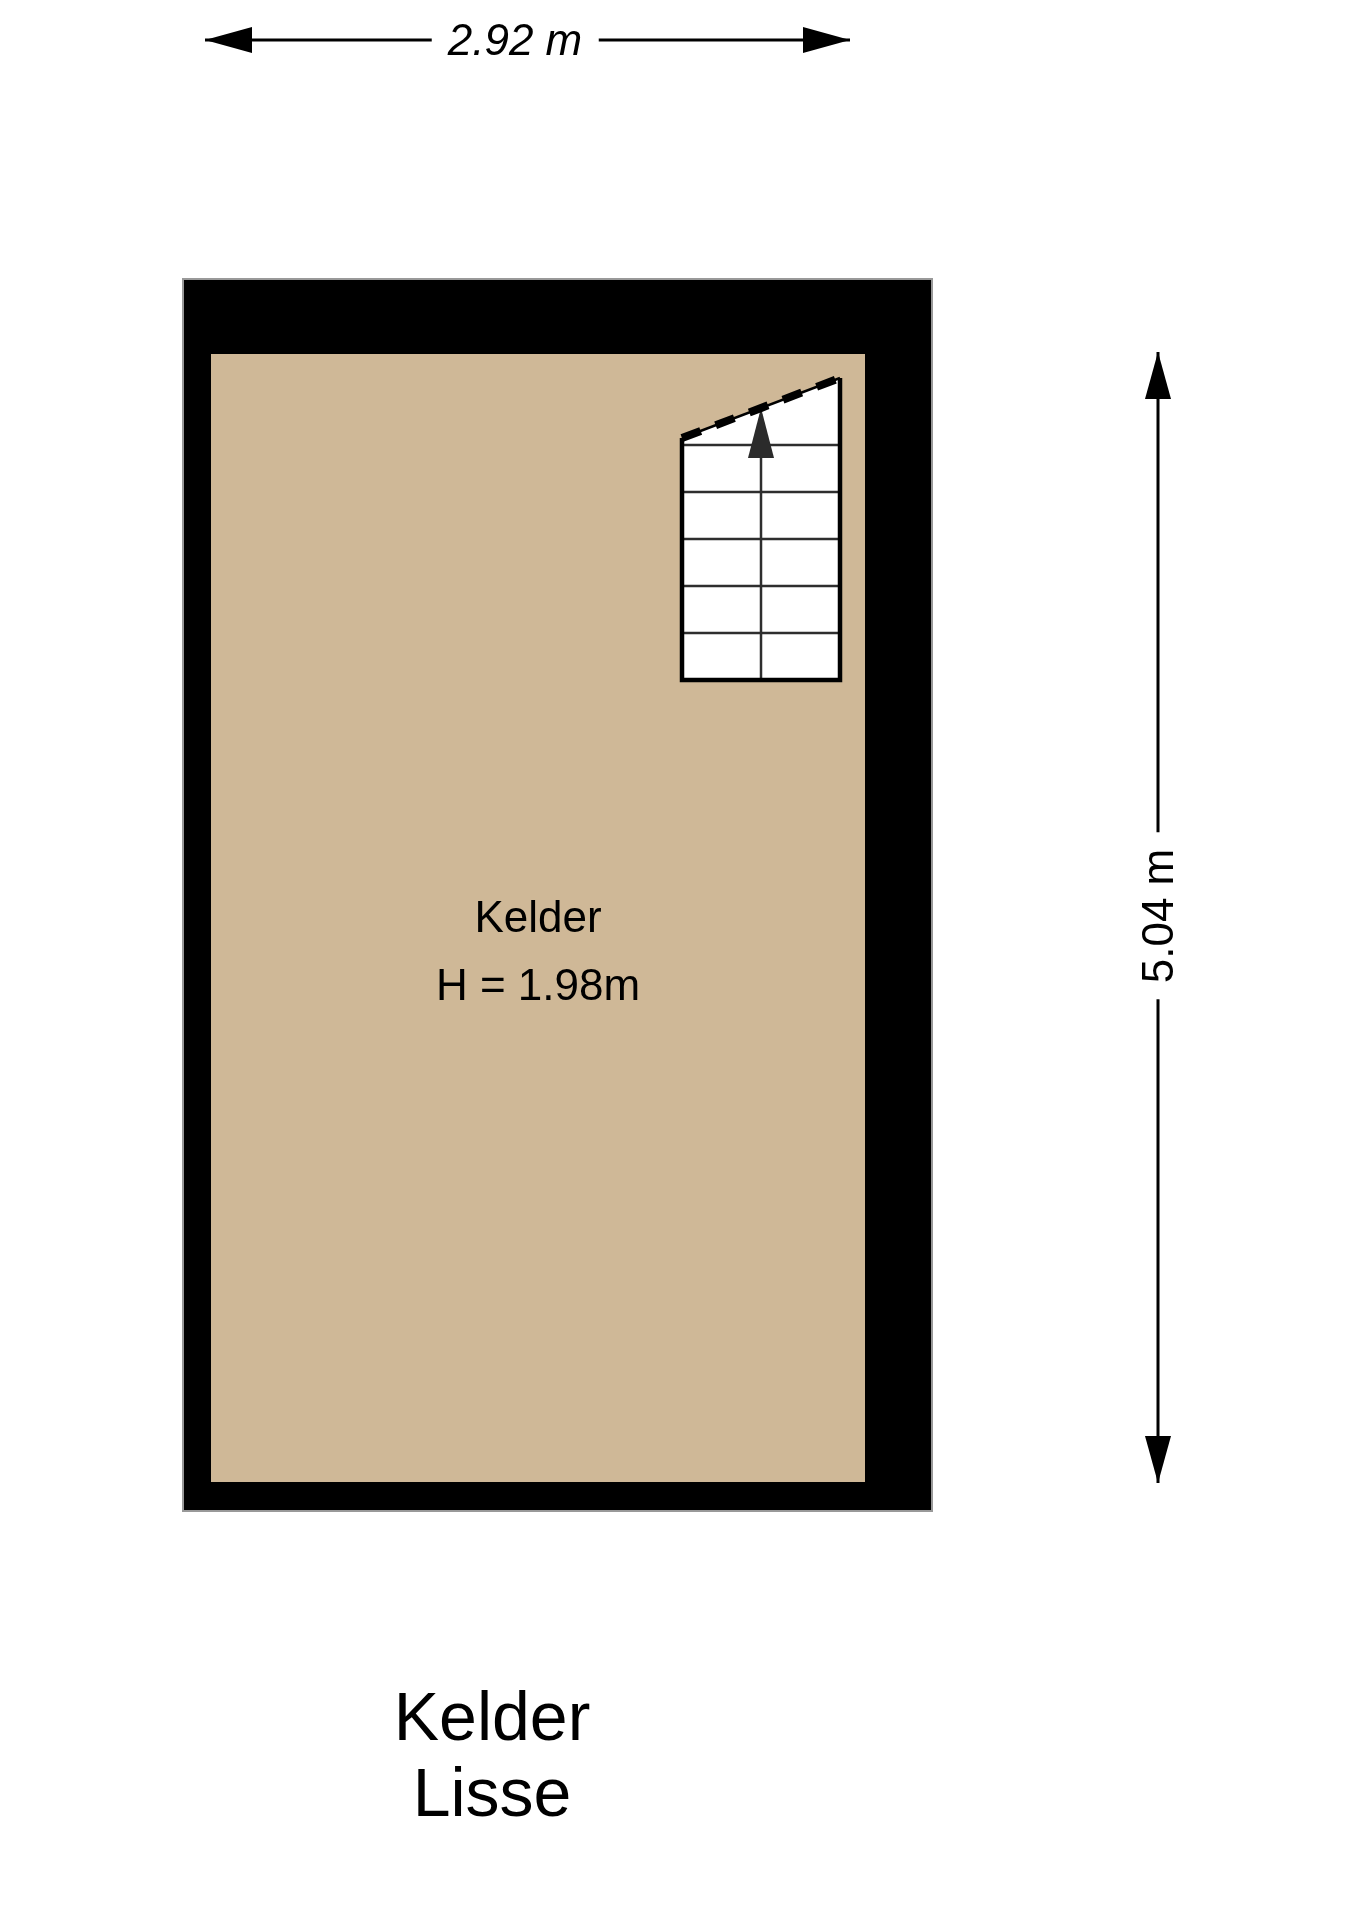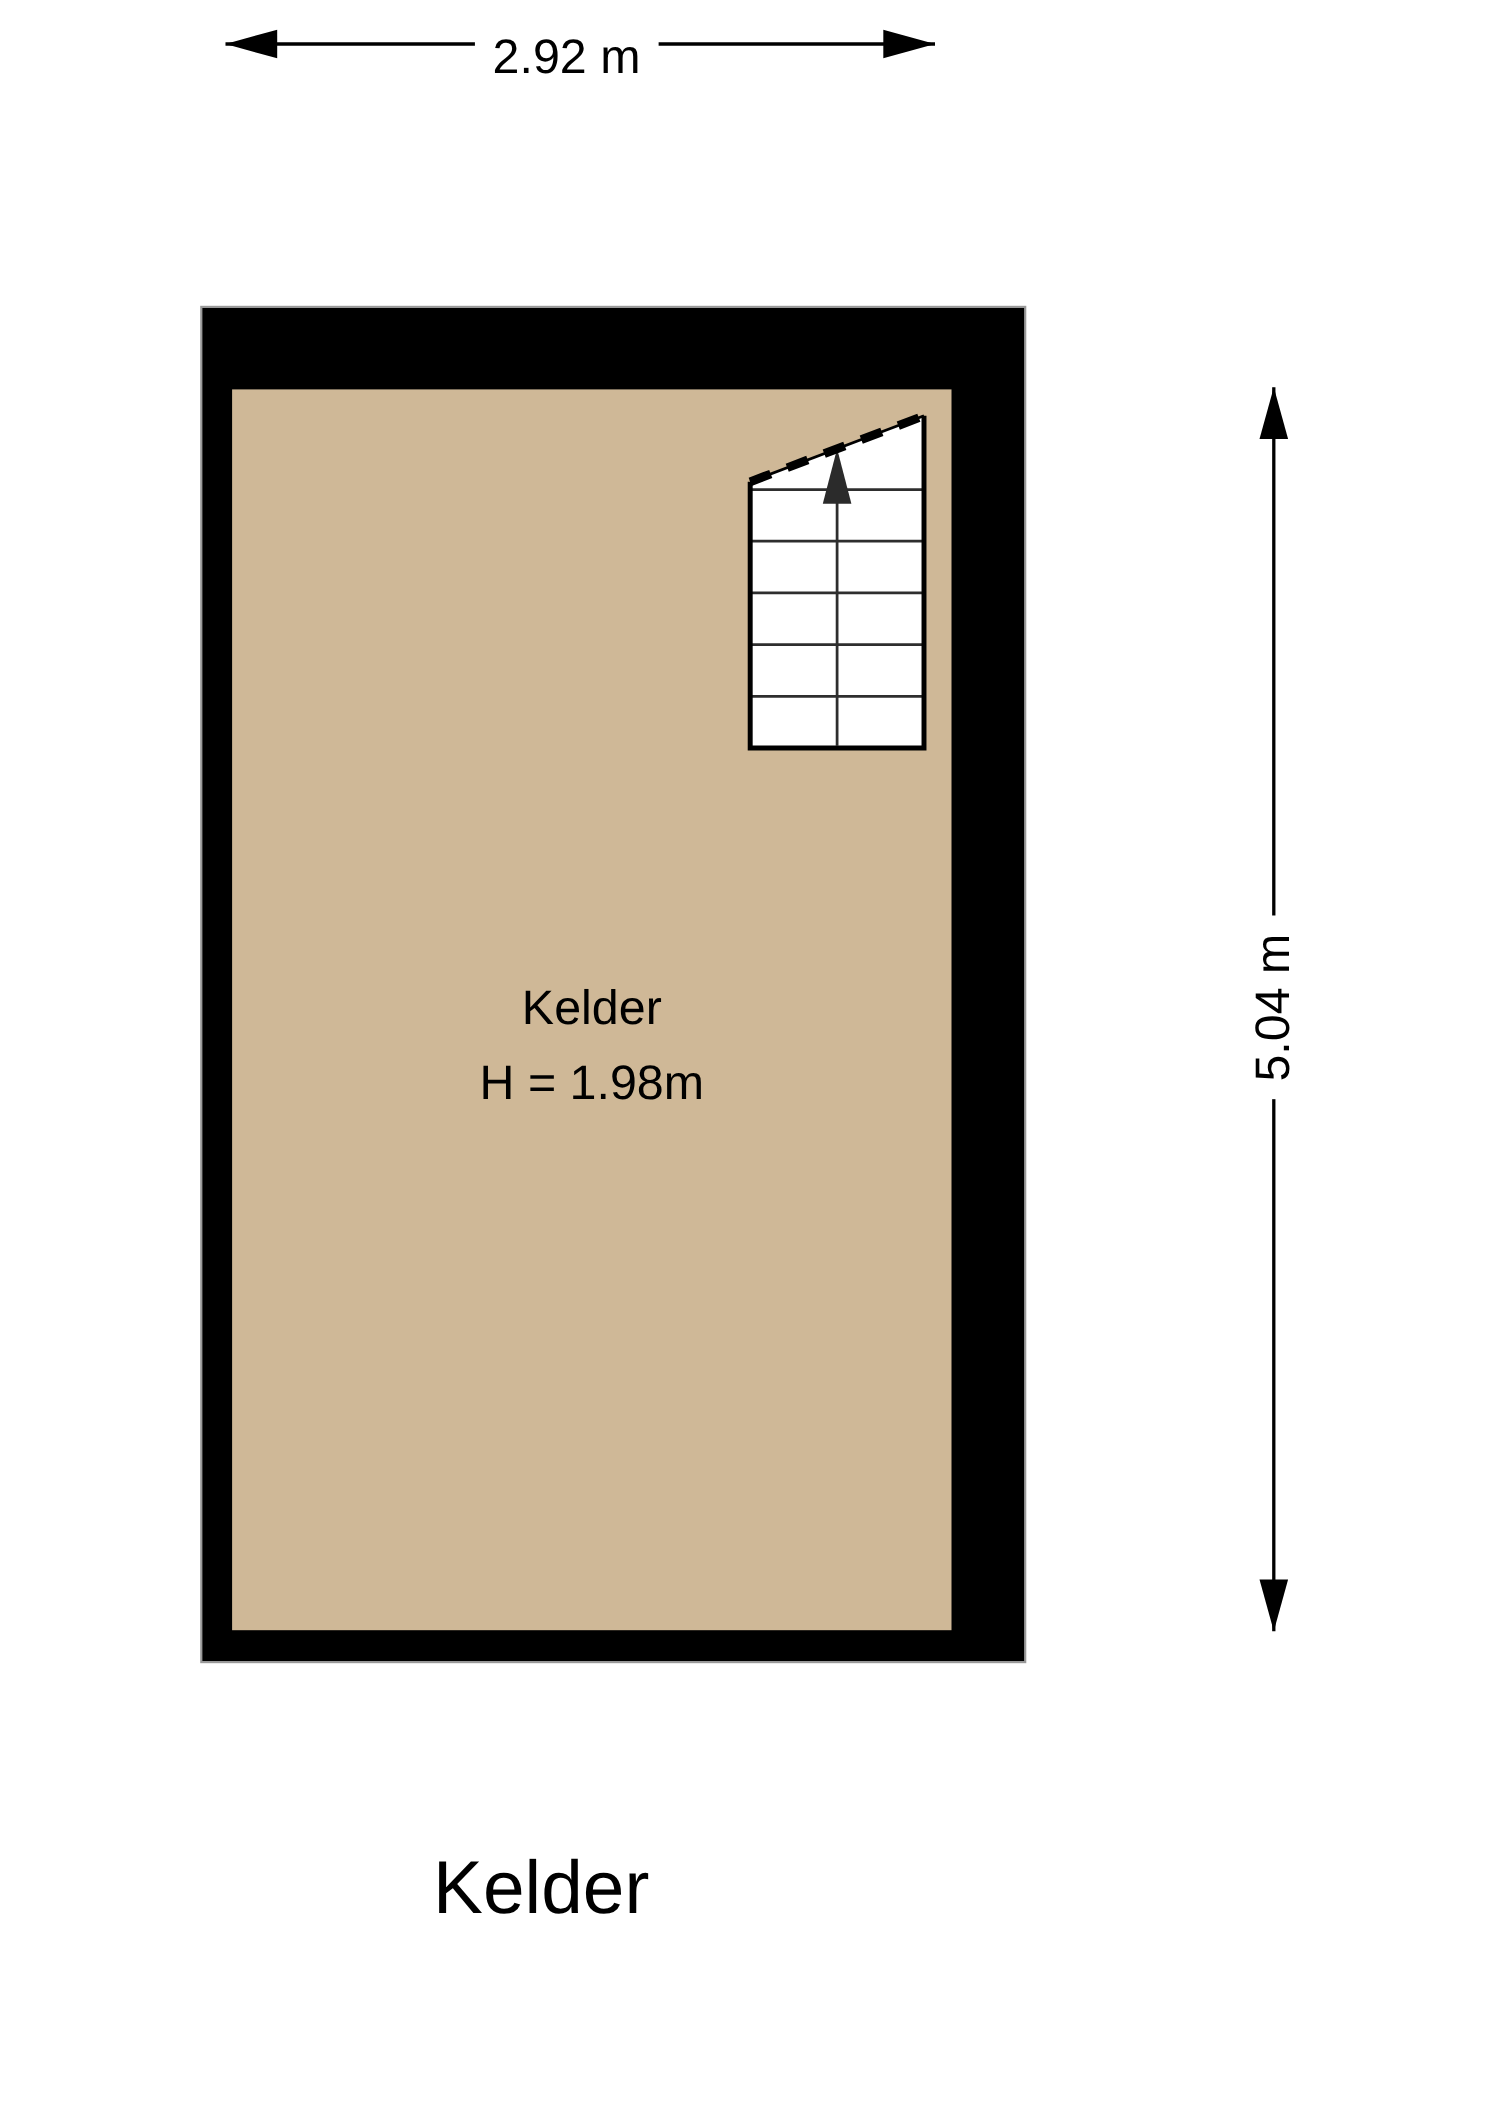--- a/index.html
+++ b/index.html
@@ -78,24 +78,25 @@
       <polygon points="850,40 803,27 803,53" fill="#000000"></polygon>
     </g>
 
     <g>
       <line x1="1158" y1="352" x2="1158" y2="1483" stroke="#000000" stroke-width="3"></line>
       <polygon points="1158,352 1145,399 1171,399" fill="#000000"></polygon>
       <polygon points="1158,1483 1145,1436 1171,1436" fill="#000000"></polygon>
     </g>
   </svg>
 
-  <div class="label dim-label" style="left:515px; top:52px;">2.92 m</div>
+  <div class="label dim-label" style="left:515px; top:40px;font-style:italic;">2.92 m</div>
 
   <div class="label dim-label vertical" style="left:1158px; top:916px;">5.04 m</div>
 
   <div class="label room-label" style="left:538px; top:917px;">Kelder</div>
   <div class="label room-label" style="left:538px; top:965px;margin-top:20px;">H = 1.98m</div>
 
   <div class="title-block">
     <div>Kelder</div>
+    <div>Lisse</div>
   </div>
 
 </div>
 
 </body></html>

